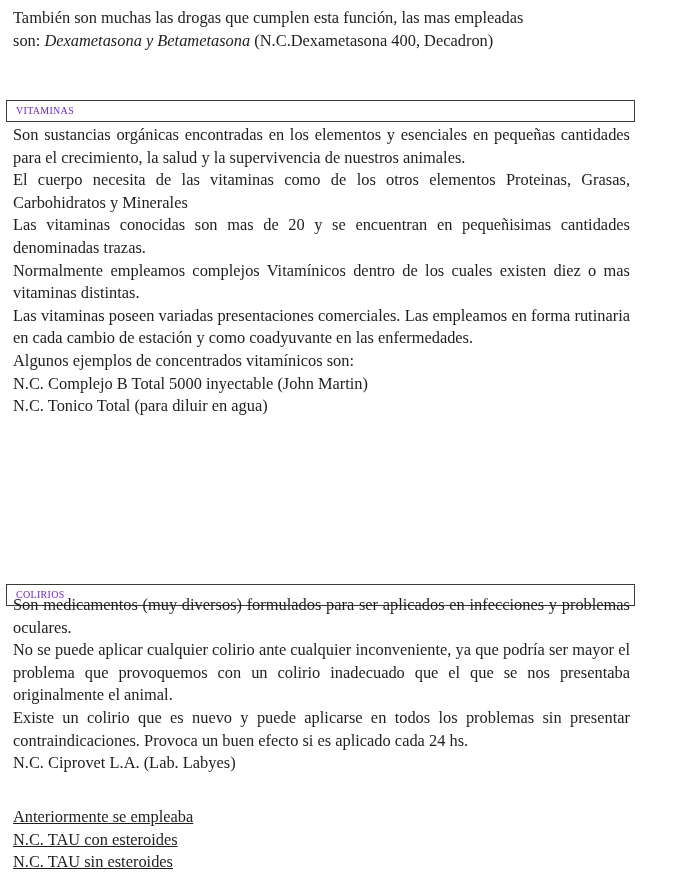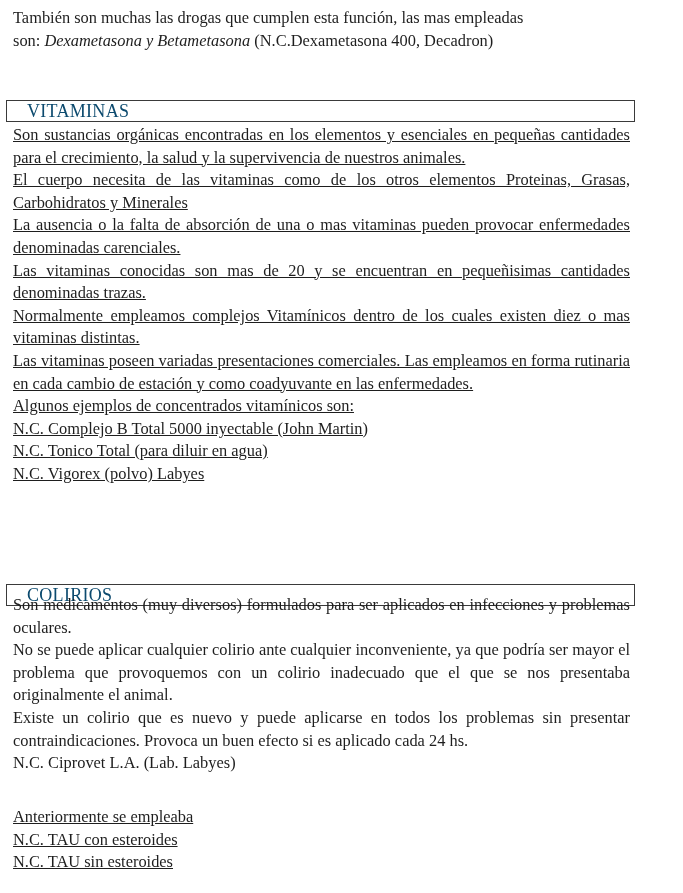--- a/index.html
+++ b/index.html
@@ -40,29 +40,29 @@
       position: absolute;
       left: 6px;
       width: 629px;
       height: 22px;
       border: 1.2px solid #3a3a3a;
       border-left-width: 1.5px;
       box-sizing: border-box;
     }
     .section-box .heading {
       position: absolute;
-      left: 20px;
+      left: 9px;
       top: -1px;
-      font-size: 18px;
+      font-size: 10px;
       line-height: 22px;
       letter-spacing: 0.3px;
-      color: #0c4a6e;
+      color: #6d28d9;
     }
     .vit-box { top: 100px; }
-    .vit-body { top: 124px; text-decoration: underline; }
+    .vit-body { top: 124px; }
     .col-box { top: 568px; margin-top: 16px; }
     .col-body { top: 594px; }
     .prev-body { top: 806px; text-decoration: underline; }
     em { font-style: italic; }
     .bold { font-weight: normal; }
   </style>
 </head>
 <body>
 
 <div class="page">
@@ -71,28 +71,26 @@
     <p class="para">También son muchas las drogas que cumplen esta función, las mas empleadas</p>
     <p class="para left"><span>son: </span><em>Dexametasona</em><em> y </em><em>Betametasona</em><span> (N.C.Dexametasona 400, Decadron)</span></p>
   </div>
 
   <div class="section-box vit-box">
     <span class="heading">VITAMINAS</span>
   </div>
   <div class="block vit-body">
     <p class="para">Son sustancias orgánicas encontradas en los elementos y esenciales en pequeñas cantidades para el crecimiento, la salud y la supervivencia de nuestros animales.</p>
     <p class="para">El cuerpo necesita de las vitaminas como de los otros elementos Proteinas, Grasas, Carbohidratos  y Minerales</p>
-    <p class="para">La ausencia o la falta de absorción de una o mas vitaminas pueden provocar enfermedades denominadas carenciales.</p>
     <p class="para">Las vitaminas conocidas son mas de 20 y se encuentran en pequeñisimas cantidades denominadas trazas.</p>
     <p class="para">Normalmente empleamos complejos Vitamínicos dentro de los cuales existen diez o mas vitaminas distintas.</p>
     <p class="para">Las vitaminas poseen variadas presentaciones comerciales. Las empleamos en forma rutinaria en cada cambio de estación y como coadyuvante en las enfermedades.</p>
     <p class="para left">Algunos ejemplos de concentrados vitamínicos son:</p>
     <p class="para left">N.C. Complejo B Total 5000 inyectable (John Martin)</p>
     <p class="para left">N.C. Tonico Total (para diluir en agua)</p>
-    <p class="para left">N.C. Vigorex (polvo) Labyes</p>
   </div>
 
   <div class="section-box col-box">
     <span class="heading">COLIRIOS</span>
   </div>
   <div class="block col-body">
     <p class="para">Son medicamentos (muy diversos) formulados  para ser aplicados en infecciones y problemas oculares.</p>
     <p class="para">No se puede aplicar cualquier colirio ante cualquier inconveniente, ya que podría ser mayor el problema que provoquemos con un colirio inadecuado que el que se nos presentaba originalmente el animal.</p>
     <p class="para">Existe un colirio que es nuevo y puede aplicarse en todos los problemas  sin presentar contraindicaciones. Provoca un buen efecto si es aplicado cada 24 hs.</p>
     <p class="para left bold">N.C. Ciprovet L.A. (Lab. Labyes)</p>

